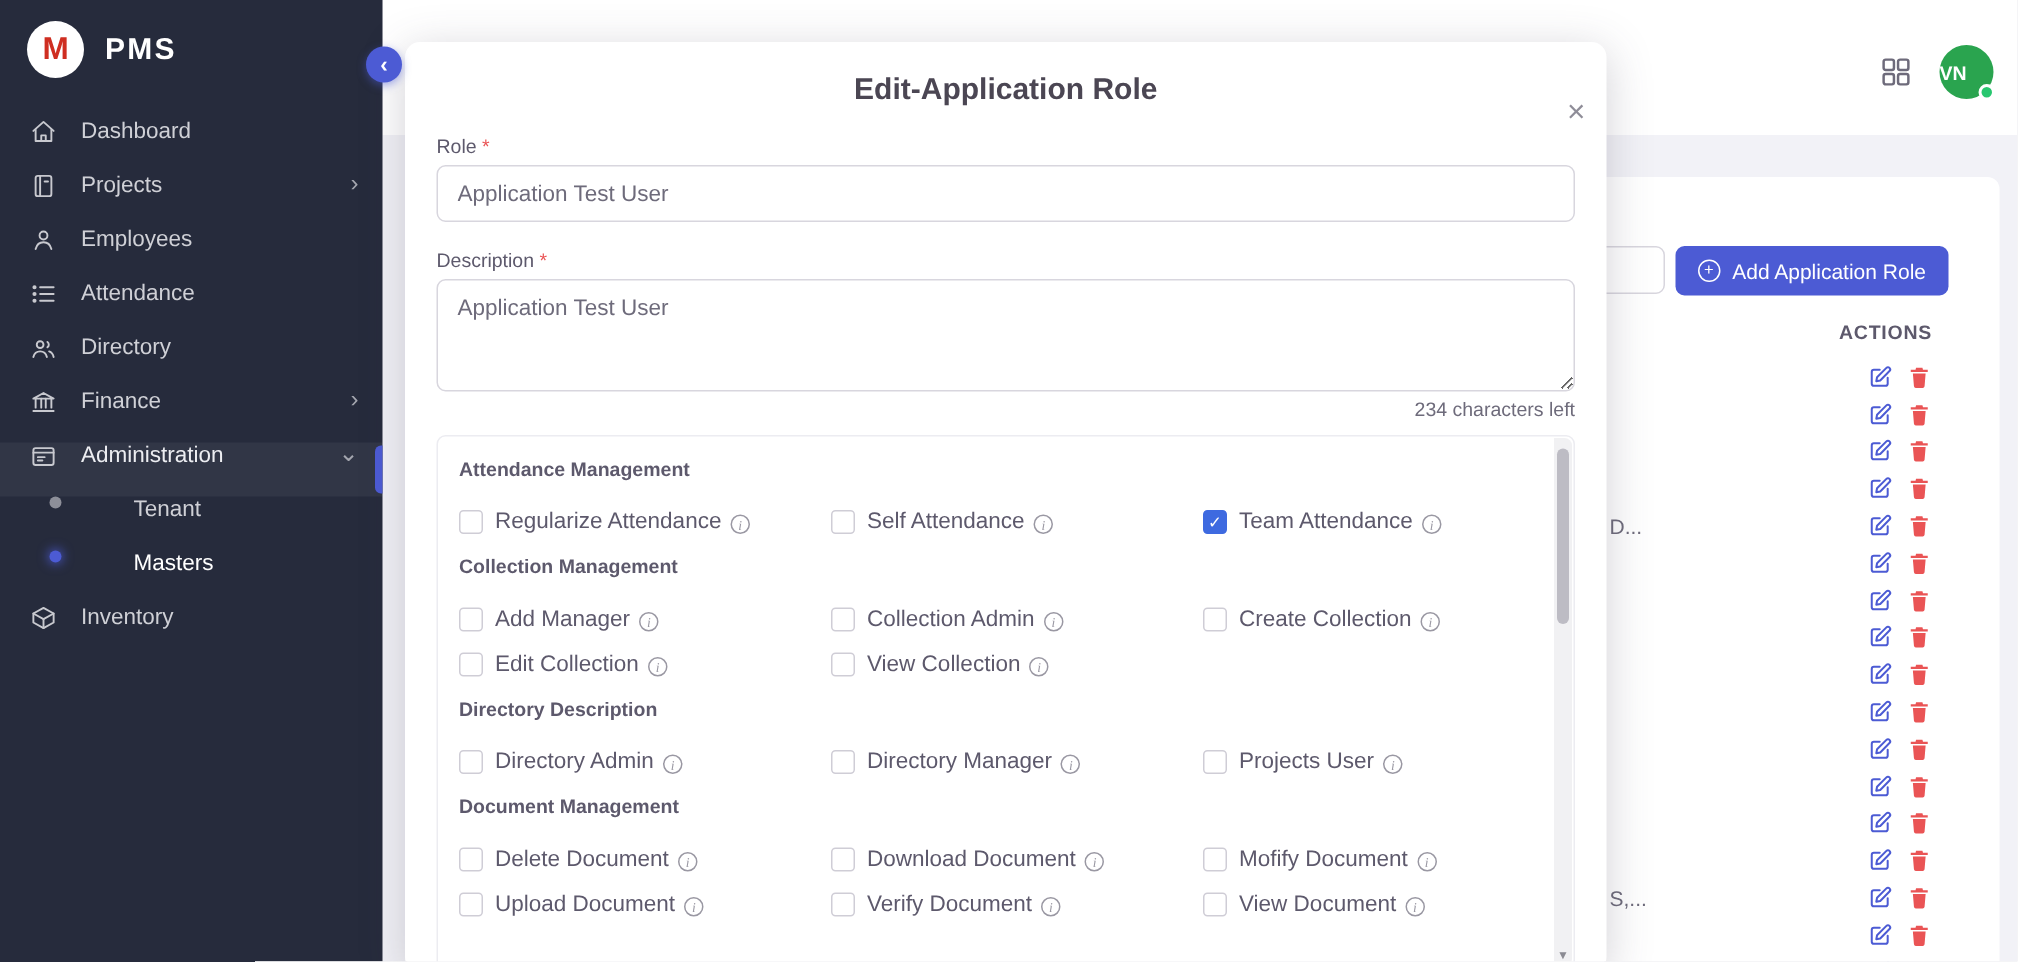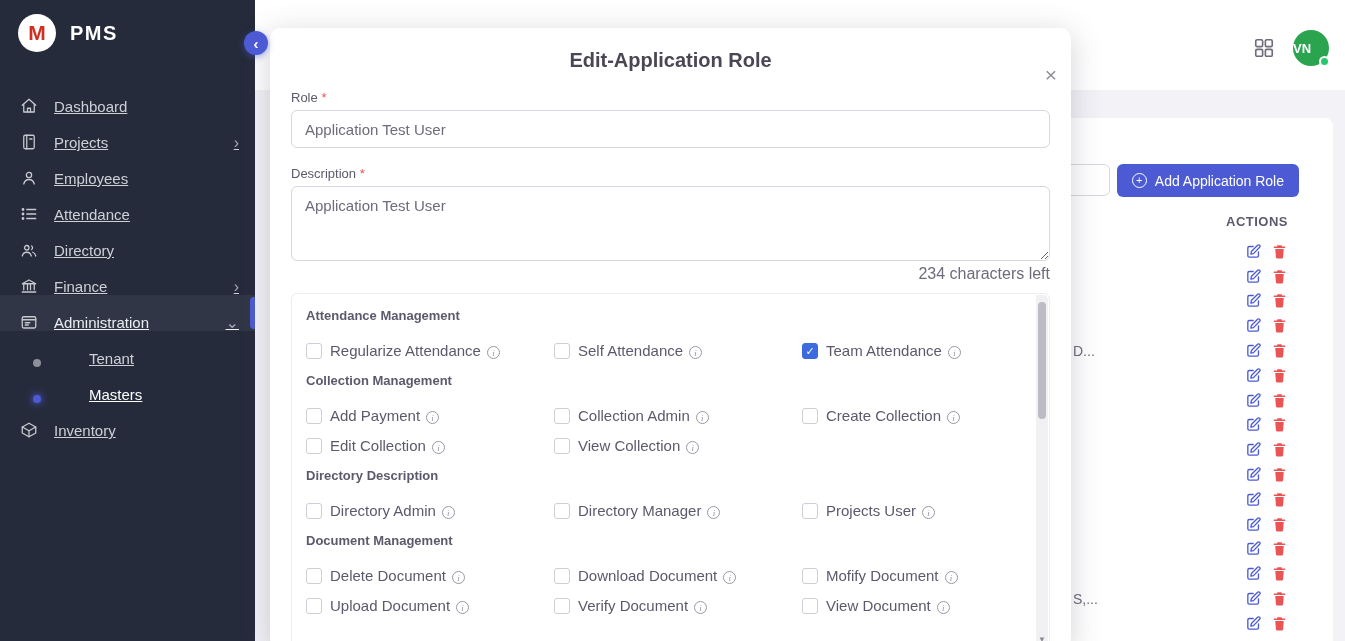--- a/index.html
+++ b/index.html
@@ -5,21 +5,21 @@
   * { margin:0; padding:0; box-sizing:border-box; }
   body { font-family:"Liberation Sans", sans-serif; background:#e9e9ee; }
   .screen { position:relative; width:1345px; height:641px; background:#f2f2f7; overflow:hidden; }
 
   
   .sidebar { position:absolute; left:0; top:0; width:255px; height:100%; background:#262b3c; z-index:5; }
   .brand { display:flex; align-items:center; gap:14px; padding:14px 18px; }
   .logo { width:38px; height:38px; border-radius:50%; background:#fff; color:#cf2e21; font-weight:800; font-size:21px; display:flex; align-items:center; justify-content:center; }
   .app-name { color:#fff; font-size:20px; font-weight:700; letter-spacing:1.5px; }
   #sidebar-menu { margin-top:13px; }
-  .menu-item { position:relative; display:flex; align-items:flex-end; height:36px; padding:0 16px 0 20px; color:#cfd0d6; font-size:15px; cursor:pointer;text-decoration:underline; }
+  .menu-item { position:relative; display:flex; align-items:flex-start; height:36px; padding:0 16px 0 20px; color:#cfd0d6; font-size:15px; cursor:pointer; }
   .mi-icon { width:18px; height:18px; margin-right:16px; display:flex; color:#c8c9cf; flex:none; }
   .mi-icon svg { width:100%; height:100%; }
   .menu-item.active { background:rgba(255,255,255,.055); color:#ecedf1; }
   .menu-item.sub { padding-left:33px; }
   .menu-item.sub.active { background:transparent; color:#fff; }
   .accent-bar { position:absolute; right:0; top:2px; height:32px; width:5px; background:#4c5bd4; border-radius:4px 0 0 4px; }
   .chevron { margin-left:auto; color:#a4a6af; font-size:16px; line-height:1; }
   .dot { width:8px; height:8px; border-radius:50%; margin-right:48px; flex:none; }
   .dot.gray { background:#8d8f99; }
   .dot.blue { background:#4c5bd4; box-shadow:0 0 7px 1px rgba(76,91,212,.85); }
@@ -48,21 +48,21 @@
   .icon-btn.delete { color:#ea5455; }
 
   
   .modal { position:absolute; left:270px; top:28px; width:801px; height:620px; background:#fff; border-radius:10px; box-shadow:0 6px 30px rgba(75,70,92,.25); z-index:10; padding:0 21px; }
   .modal-close { position:absolute; top:36px; right:14px; background:none; border:none; font-size:21px; color:#8f8d98; cursor:pointer; line-height:1; }
   .modal-title { padding-top:21px; text-align:center; font-size:20px; font-weight:700; color:#4b4653; }
   .field-label { display:block; margin:18px 0 5px; font-size:13px; color:#5d596c; }
   .req { color:#ea5455; }
   .text-input { width:100%; height:38px; border:1px solid #d8d6de; border-radius:6px; padding:0 13px; font-size:15px; color:#6e6b7b; outline:none; font-family:inherit; }
   .textarea { width:100%; height:75px; border:1px solid #d8d6de; border-radius:6px; padding:8px 13px; font-size:15px; color:#6e6b7b; outline:none; resize:both; font-family:inherit; line-height:1.45; display:block; }
-  .chars-left { text-align:right; font-size:16px; color:#6e6b7b; margin:4px 0 10px; }
+  .chars-left { text-align:right; font-size:13px; color:#6e6b7b; margin:4px 0 10px; }
   .perm-box { position:relative; border:1px solid #ececf1; border-radius:6px; height:356px; overflow:hidden; padding:14px 34px 0 14px; }
   .perm-section { margin-bottom:14px; }
   .perm-heading { margin:0 0 6px; font-size:13px; font-weight:700; color:#5d596c; }
   .perm-grid { display:grid; grid-template-columns:248px 248px 248px; }
   .perm-item { display:flex; align-items:flex-end; height:30px; }
   .checkbox { width:16px; height:16px; border-radius:3px; border:1px solid #cfcdd6; background:#fff; display:flex; align-items:center; justify-content:center; cursor:pointer; font-size:11px; color:#fff; flex:none; }
   .checkbox.checked { background:#3e6ae0; border-color:#3e6ae0; }
   .perm-label { margin-left:8px; font-size:15px; color:#5d596c; }
   .info-icon { margin-left:6px; width:13px; height:13px; border:1px solid #9a98a3; border-radius:50%; color:#9a98a3; font-size:9px; display:inline-flex; align-items:center; justify-content:center; font-family:"Liberation Serif", serif; font-style:italic; flex:none; cursor:pointer; }
   .scrollbar { position:absolute; top:1px; right:1px; bottom:1px; width:12px; background:#f1f1f3; border-radius:0 5px 5px 0; }
@@ -479,21 +479,21 @@
                 <span class="perm-label">Team Attendance</span>
                 <span class="info-icon">i</span>
               </div>
             </div>
           </div>
           <div class="perm-section">
             <h3 class="perm-heading">Collection Management</h3>
             <div class="perm-grid">
               <div class="perm-item">
                 <span class="checkbox"></span>
-                <span class="perm-label">Add Payment</span>
+                <span class="perm-label">Add Manager</span>
                 <span class="info-icon">i</span>
               </div>
               <div class="perm-item">
                 <span class="checkbox"></span>
                 <span class="perm-label">Collection Admin</span>
                 <span class="info-icon">i</span>
               </div>
               <div class="perm-item">
                 <span class="checkbox"></span>
                 <span class="perm-label">Create Collection</span>

